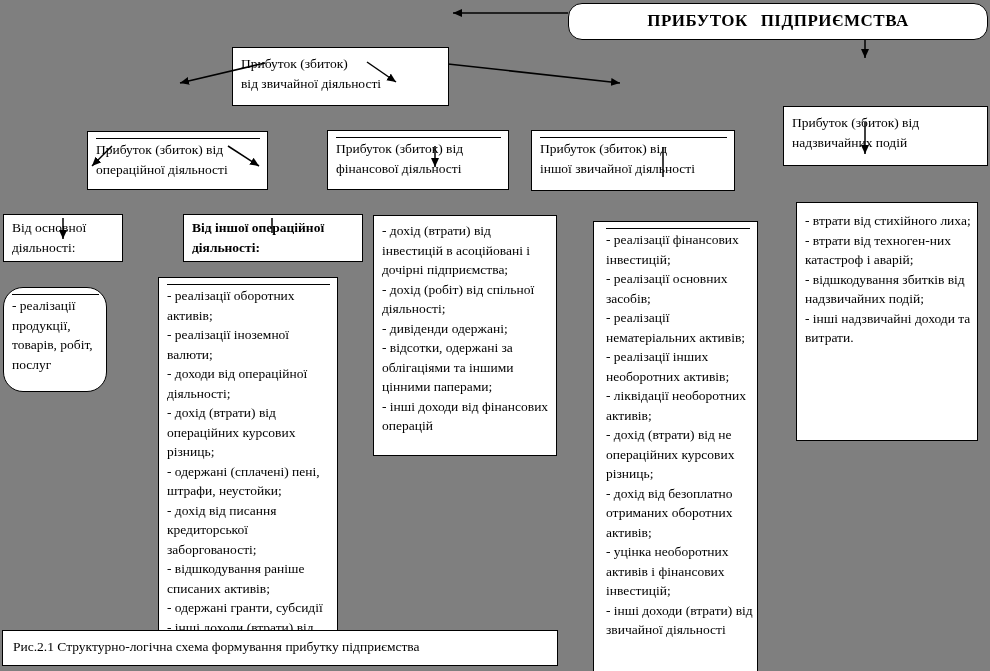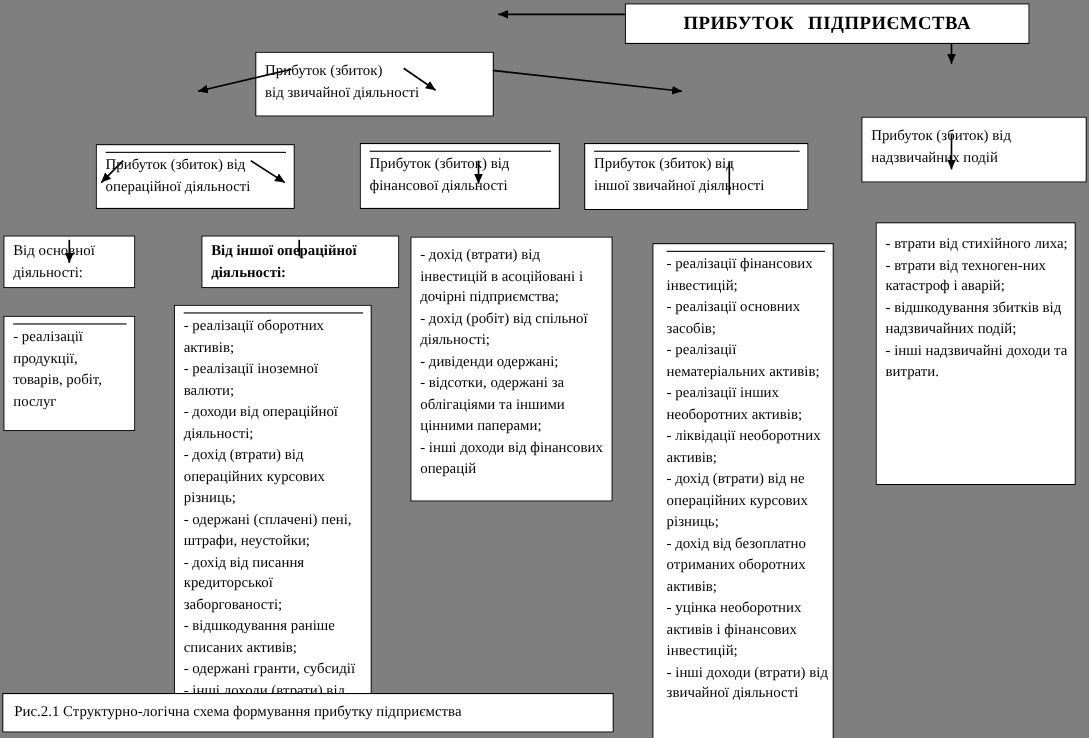--- a/index.html
+++ b/index.html
@@ -43,21 +43,21 @@
     white-space:nowrap;
   }
   svg.connectors{position:absolute;left:0;top:0;pointer-events:none;}
   svg.connectors line{stroke:#000;stroke-width:1.5;}
 </style>
 </head>
 <body>
 
 <div class="canvas">
 
-  <div class="box title-box" style="left:568px;top:3px;width:368px;height:37px;">ПРИБУТОК  ПІДПРИЄМСТВА</div>
+  <div class="box title-box" style="left:568px;top:3px;width:420px;height:37px;border-radius:14px;">ПРИБУТОК  ПІДПРИЄМСТВА</div>
 
   <div class="box pad" style="left:232px;top:3px;width:217px;height:59px;padding-top:6px;">Прибуток (збиток)
 від звичайної діяльності</div>
 
   <div class="box pad" style="left:783px;top:62px;width:205px;height:60px;padding-top:6px;">Прибуток (збиток) від
 надзвичайних подій</div>
 
   <div class="box pad overline" style="left:87px;top:87px;width:181px;height:59px;">Прибуток (збиток) від
 операційної діяльності</div>
 
@@ -66,21 +66,21 @@
 
   <div class="box pad overline" style="left:531px;top:86px;width:204px;height:61px;">Прибуток (збиток) від
 іншої  звичайної діяльності</div>
 
   <div class="box pad" style="left:3px;top:170px;width:120px;height:48px;padding-top:3px;">Від  основної
 діяльності:</div>
 
   <div class="box pad" style="left:183px;top:170px;width:180px;height:48px;padding-top:3px;font-weight:bold;">Від іншої  операційної
 діяльності:</div>
 
-  <div class="box pad overline" style="left:3px;top:243px;width:120px;height:105px;">- реалізації продукції, товарів, робіт, послуг</div>
+  <div class="box pad overline" style="left:3px;top:243px;width:104px;height:105px;border-radius:20px;">- реалізації продукції, товарів, робіт, послуг</div>
 
   <div class="box pad overline" style="left:158px;top:233px;width:180px;height:385px;">- реалізації оборотних активів;
 - реалізації іноземної валюти;
 - доходи від операційної діяльності;
 - дохід (втрати) від операційних курсових різниць;
 - одержані (сплачені) пені, штрафи, неустойки;
 - дохід від писання кредиторської заборгованості;
 - відшкодування раніше списаних активів;
 - одержані гранти, субсидії
 - інші доходи (втрати) від операційної діяльності.</div>

